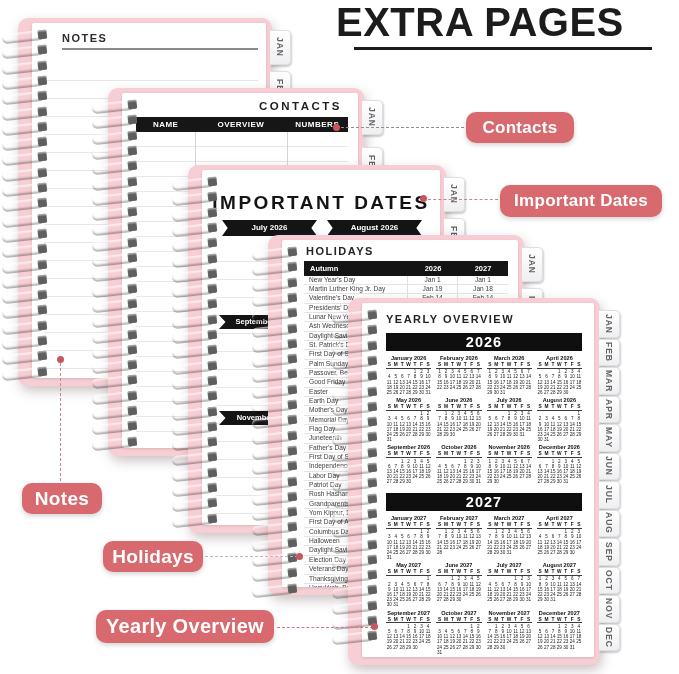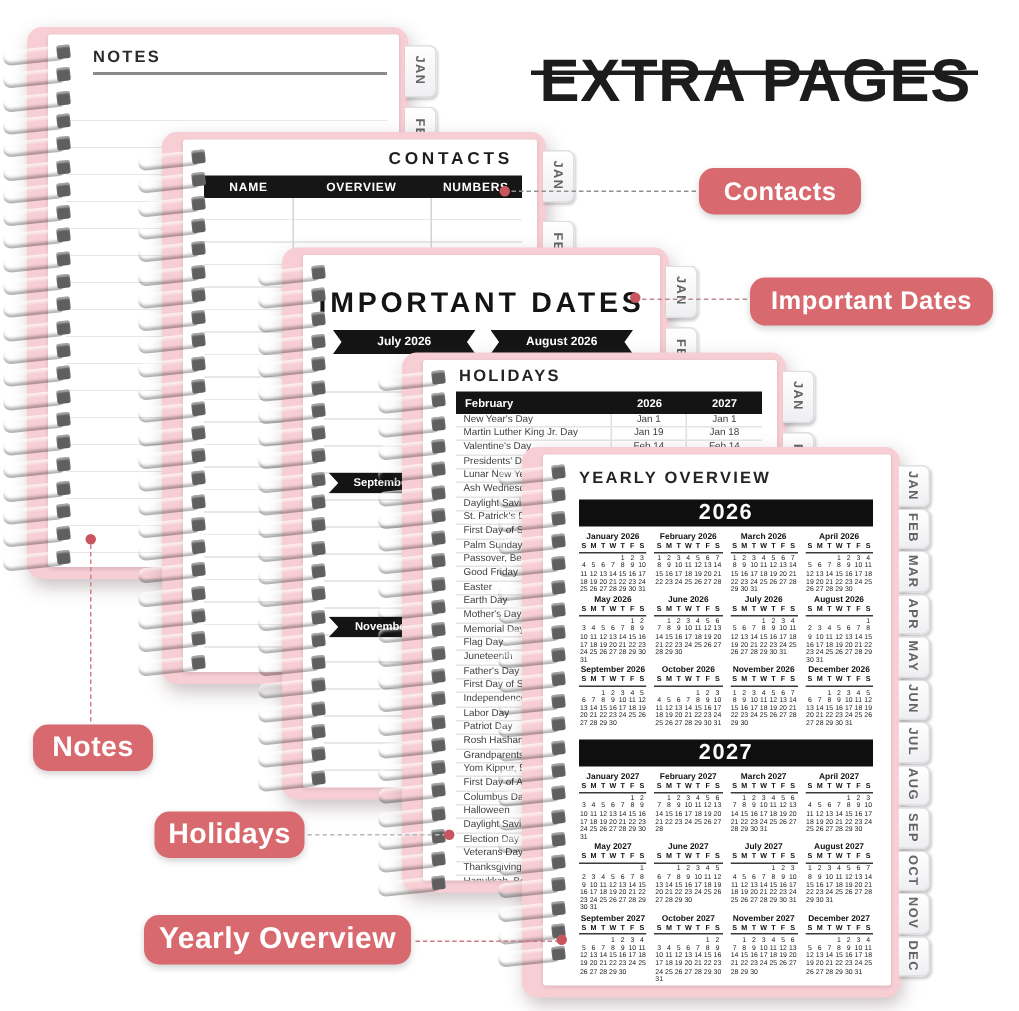--- a/index.html
+++ b/index.html
@@ -1,21 +1,21 @@
 <!DOCTYPE html>
 <html><head>
 <meta charset="utf-8">
 <style>
   html,body{margin:0;padding:0;background:#fff;}
   #canvas{position:relative;width:679px;height:674px;background:#fff;overflow:hidden;
           font-family:"Liberation Sans",sans-serif;}
 
   
-  .hdr-title{position:absolute;top:0;left:352px;width:303px;text-align:center;
-             font-size:40px;font-weight:800;letter-spacing:.5px;color:#1c1c1c;white-space:nowrap;margin-top:32px;}
+  .hdr-title{position:absolute;top:0;left:336px;width:303px;text-align:left;
+             font-size:40px;font-weight:800;letter-spacing:.5px;color:#1c1c1c;white-space:nowrap;}
   .hdr-underline{position:absolute;left:354px;top:47px;width:298px;height:3px;background:#1c1c1c;}
 
   
   .notebook{position:absolute;}
   .cover{position:absolute;inset:0;background:#f6ced4;border-radius:10px;
          box-shadow:2px 5px 12px rgba(110,80,85,.35);}
   .page{position:absolute;left:14px;top:5px;right:6px;bottom:8px;background:#fff;
         border-radius:2px;box-shadow:0 1px 3px rgba(0,0,0,.12);overflow:hidden;}
 
   .tabs{position:absolute;width:21px;}
@@ -251,21 +251,21 @@
         <div class="tab" style="top: 0px; height: 33px;">
           <span>JAN</span>
         </div>
         <div class="tab" style="top: 41px; height: 33px;">
           <span>FEB</span>
         </div>
       </div>
     <div class="page">
       <div class="h-title">HOLIDAYS</div>
       <div class="h-header">
-        <div class="hc-name">February</div>
+        <div class="hc-name">Autumn</div>
         <div class="hc-y">2026</div>
         <div class="hc-y">2027</div>
       </div>
       <div class="h-rows" id="holiday-rows">
           <div class="h-row">
             <div class="hname">New Year's Day</div>
             <div class="hd">Jan 1</div>
             <div class="hd">Jan 1</div>
           </div>
           <div class="h-row">

